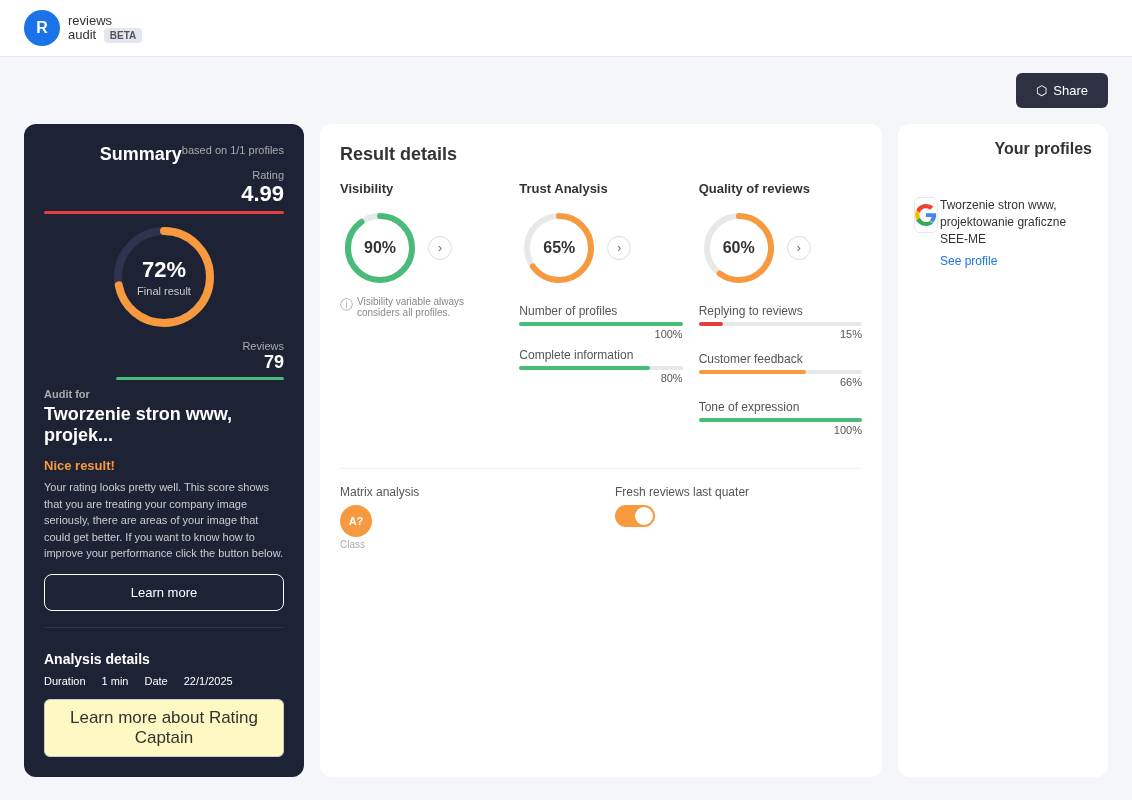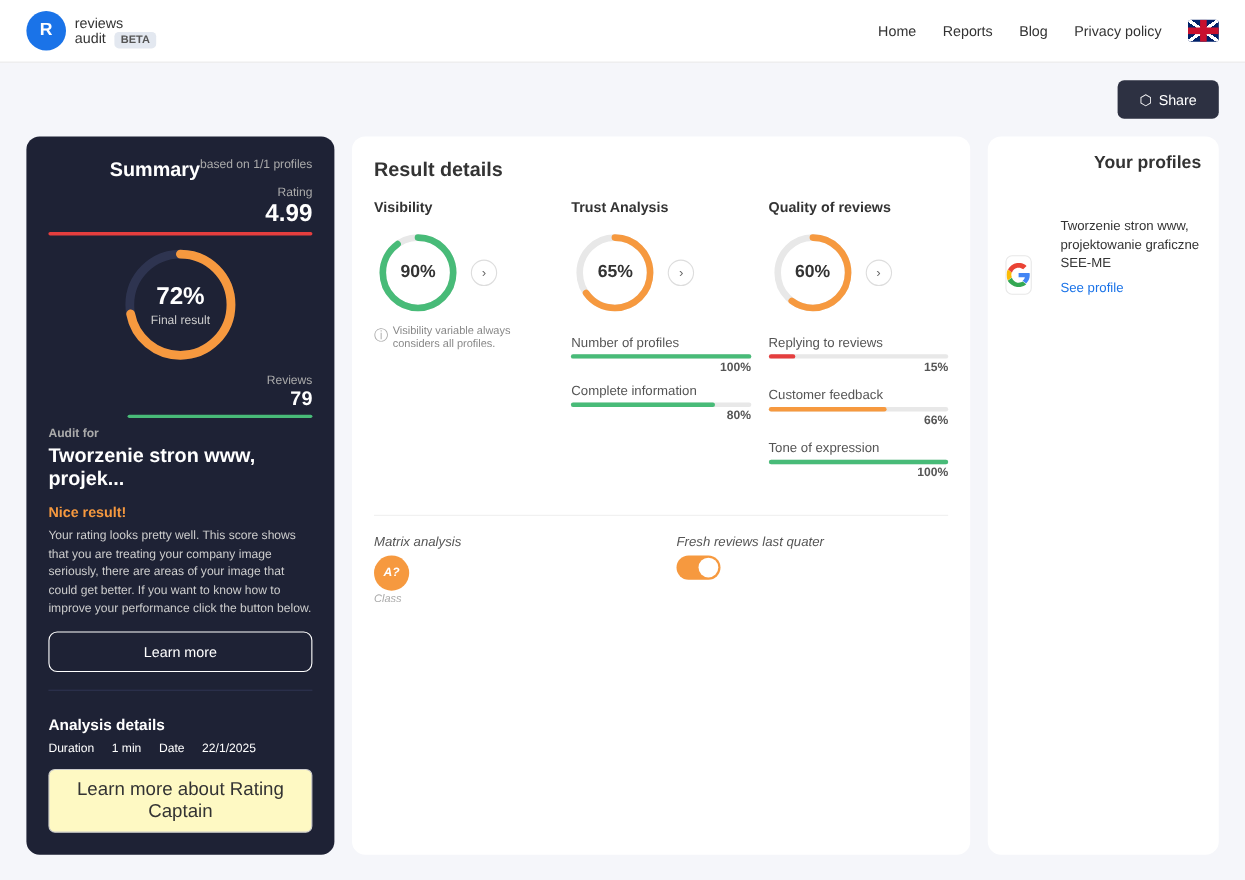--- a/index.html
+++ b/index.html
@@ -56,33 +56,33 @@
     .metrics-row { display: grid; grid-template-columns: 1fr 1fr 1fr; gap: 16px; margin-bottom: 20px; }
     .metric-block { position: relative; }
     .metric-title { font-size: 13px; font-weight: 600; margin-bottom: 12px; color: #333; }
     .circle-nav { display: flex; align-items: center; gap: 8px; }
     .nav-arrow { width: 24px; height: 24px; border: 1px solid #ddd; border-radius: 50%; display: flex; align-items: center; justify-content: center; cursor: pointer; font-size: 12px; color: #666; background: #fff; }
     .info-note { display: flex; align-items: flex-start; gap: 4px; font-size: 10px; color: #888; margin-top: 8px; }
     .sub-metric { }
     .sub-metric-title { font-size: 12px; color: #555; margin-bottom: 4px; }
     .progress-bar { height: 4px; background: #e8e8e8; border-radius: 2px; margin-bottom: 2px; }
     .progress-fill { height: 100%; border-radius: 2px; }
-    .progress-pct { font-size: 11px; text-align: right; color: #555; font-weight: bold; }
+    .progress-pct { font-size: 11px; text-align: right; color: #555; }
     .matrix-title { font-size: 12px; color: #555; margin-bottom: 6px; }
     .a-class { display: inline-flex; align-items: center; justify-content: center; background: #f6993f; color: #fff; font-size: 11px; font-weight: 700; border-radius: 50%; width: 32px; height: 32px; }
     .fresh-reviews { }
     .toggle-btn { width: 40px; height: 22px; background: #f6993f; border-radius: 11px; position: relative; display: inline-block; }
     .toggle-circle { position: absolute; top: 2px; right: 2px; width: 18px; height: 18px; background: #fff; border-radius: 50%; }
     .reply-item { margin-bottom: 12px; }
     .reply-title { font-size: 12px; color: #555; margin-bottom: 4px; }
 
     
     .profiles-card { background: #fff; border-radius: 12px; padding: 16px; }
     .profiles-title { font-size: 16px; font-weight: 700; margin-bottom: 12px; text-align: right; }
-    .profile-item { display: flex; align-items: flex-end; gap: 26px; margin-top: 39px; }
+    .profile-item { display: flex; align-items: flex-start; gap: 2px; margin-top: 39px; }
     .google-g { width: 36px; height: 36px; border: 1px solid #e8e8e8; border-radius: 6px; display: flex; align-items: center; justify-content: center; font-size: 18px; font-weight: 700; }
     .profile-name { font-size: 12px; color: #333; line-height: 1.4; margin-bottom: 6px; }
     .see-profile { color: #1a73e8; font-size: 12px; text-decoration: none; cursor: pointer; }
 
     
     .bottom-row { display: grid; grid-template-columns: 300px 1fr 200px; gap: 16px; padding: 0 24px 24px; }
     
     
     .complaints-card { background: #fff; border-radius: 12px; padding: 20px; }
     .complaints-title { display: flex; align-items: center; gap: 6px; font-size: 14px; font-weight: 700; margin-bottom: 16px; }
@@ -104,34 +104,20 @@
     <div class="logo-icon">R</div>
     <div class="logo-text">
       <div>
         <span>reviews</span>
         <br>
         <span>audit</span>
         <span class="beta-badge">BETA</span>
       </div>
     </div>
   </div>
-  <nav class="nav">
-    <a>Home</a>
-    <a>Reports</a>
-    <a>Blog</a>
-    <a>Privacy policy</a>
-    <div class="flag" style="width:28px;height:20px;border-radius:3px;overflow:hidden;position:relative;background:#012169">
-      <div style="position:absolute;top:0;left:0;right:0;bottom:0;background:
-        linear-gradient(to bottom right, transparent calc(50% - 1.5px), #fff calc(50% - 1.5px), #fff calc(50% + 1.5px), transparent calc(50% + 1.5px)),
-        linear-gradient(to top right, transparent calc(50% - 1.5px), #fff calc(50% - 1.5px), #fff calc(50% + 1.5px), transparent calc(50% + 1.5px));
-        "></div>
-      <div style="position:absolute;top:50%;left:0;right:0;height:6px;transform:translateY(-50%);background:#C8102E"></div>
-      <div style="position:absolute;top:0;bottom:0;left:50%;width:6px;transform:translateX(-50%);background:#C8102E"></div>
-    </div>
-  </nav>
 </header>
 
 <div class="toolbar">
   <button class="share-btn">
     <span>⬡</span>
     <span>Share</span>
   </button>
 </div>
 
 <div class="main">
@@ -278,21 +264,21 @@
             <div class="reply-title">Tone of expression</div>
             <div class="progress-bar">
               <div class="progress-fill" style="width:100%;background:#48bb78;"></div>
             </div>
             <div class="progress-pct">100%</div>
           </div>
         </div>
       </div>
     </div>
 
-    <div style="display:grid;grid-template-columns:1fr 1fr;gap:28px;margin-top:8px;border-top:1px solid #f0f0f0;padding-top:16px;font-style:italic;">
+    <div style="display:grid;grid-template-columns:1fr 1fr;gap:28px;margin-top:8px;border-top:1px solid #f0f0f0;padding-top:16px;">
       <div>
         <div class="matrix-title">Matrix analysis</div>
         <div class="a-class">
           <span>A?</span>
         </div>
         <div style="font-size:10px;color:#aaa;margin-top:2px;">Class</div>
       </div>
       <div>
         <div class="fresh-reviews">
           <div style="font-size:12px;color:#555;margin-bottom:6px;">Fresh reviews last quater</div>

